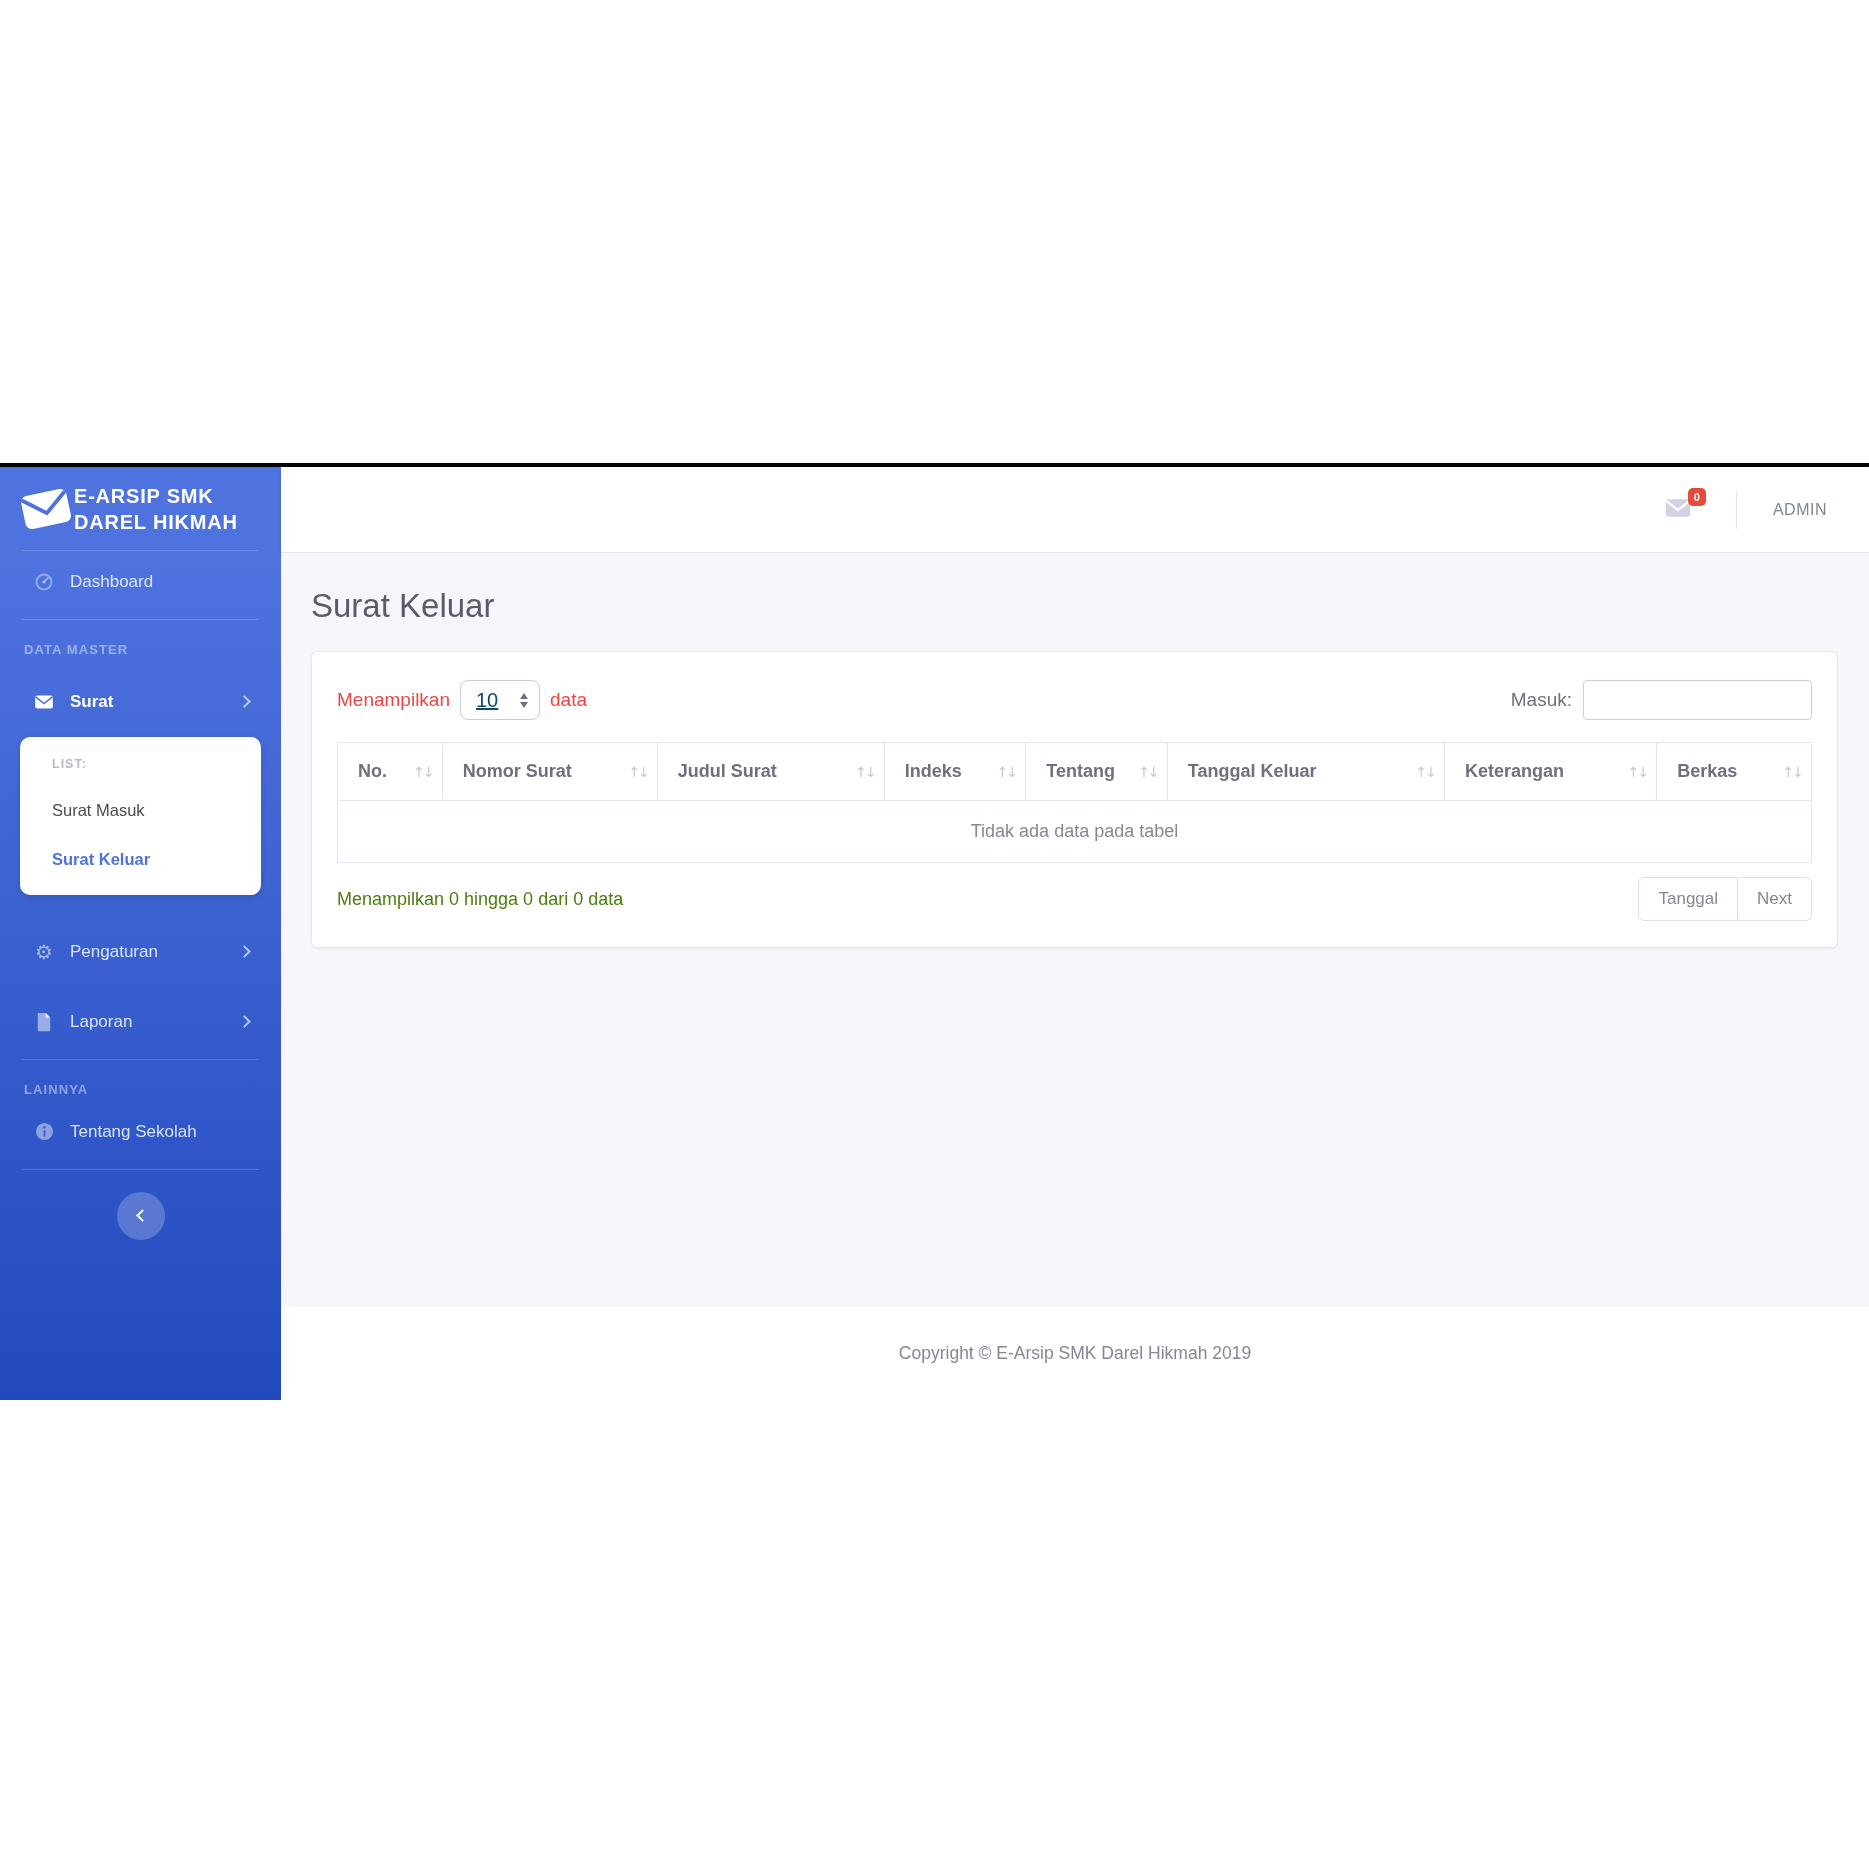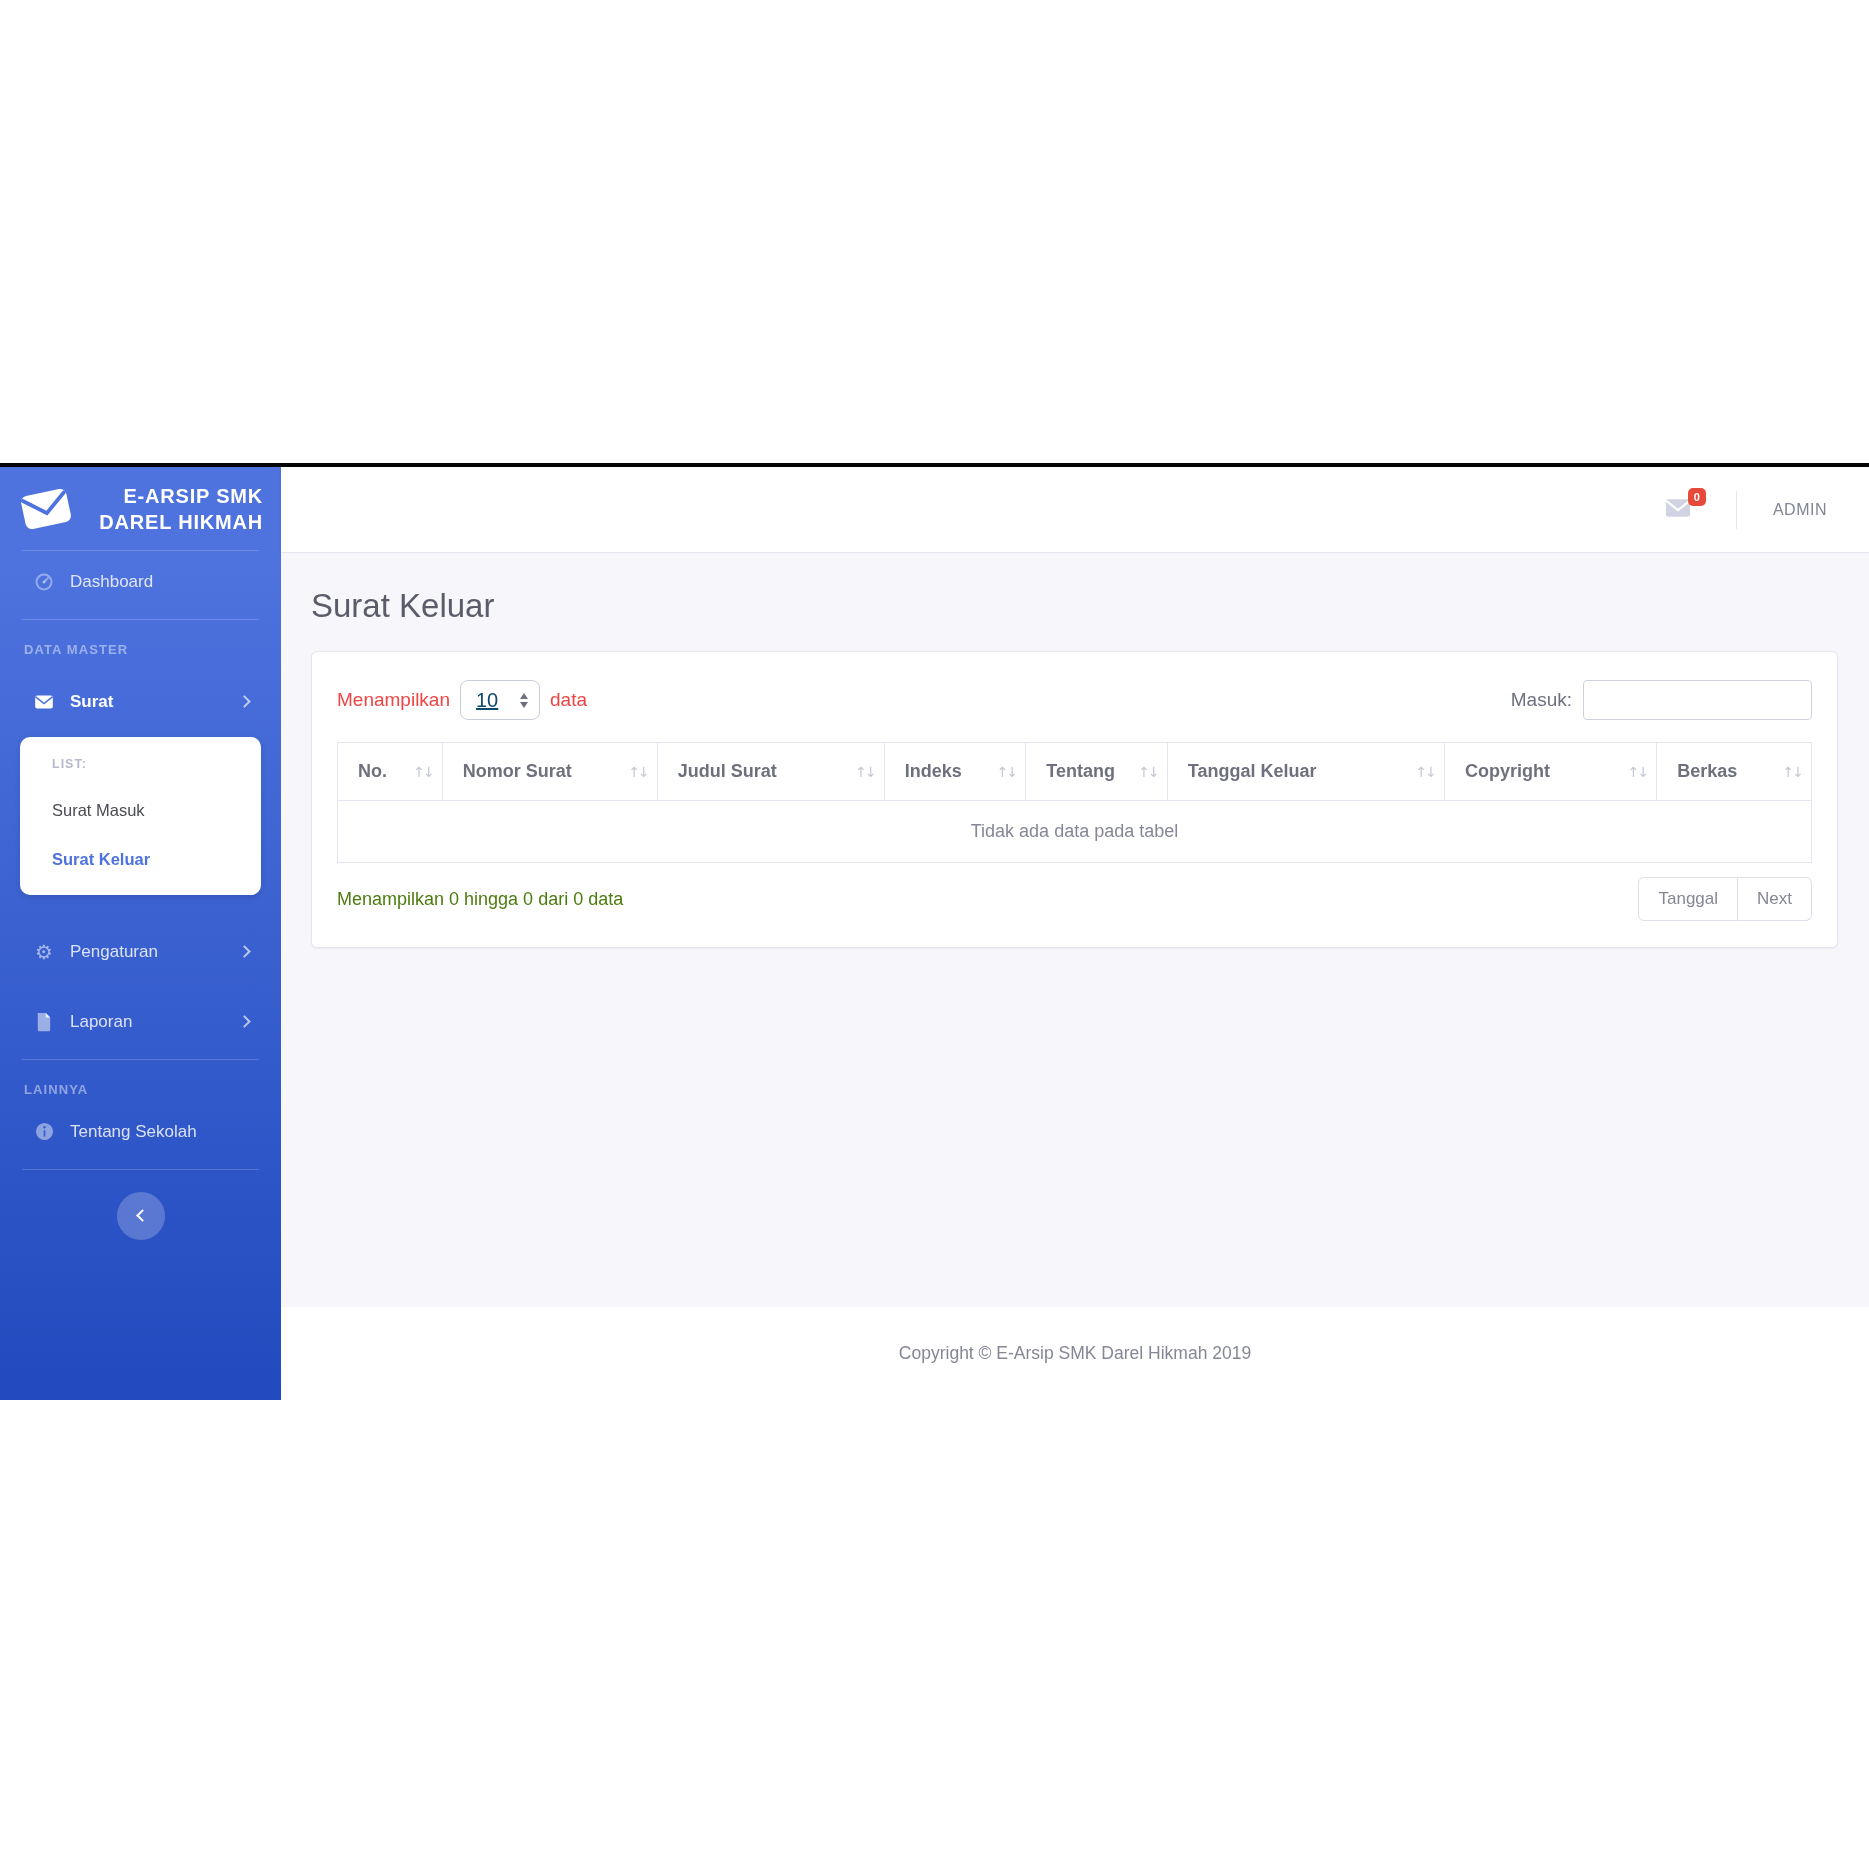--- a/index.html
+++ b/index.html
@@ -9,21 +9,21 @@
   .viewport { position:relative; width:1869px; height:1869px; background:#fff; }
   .app { position:absolute; top:463px; left:0; width:1869px; height:937px;
          border-top:4px solid #050505; display:flex; background:#f6f6fb; }
 
   
   .sidebar { width:281px; flex:0 0 281px; background:linear-gradient(180deg,#4e73df 10%,#224abe 100%);
              color:#fff; display:flex; flex-direction:column; }
   .brand { display:flex; align-items:center; padding:16px 18px 0 18px; cursor:pointer; }
   .brand-icon { width:56px; height:46px; display:flex; align-items:center; justify-content:center;
                 transform:rotate(-12deg); flex:0 0 56px; }
-  .brand-text { flex:1; text-align:right; font-size:20px; font-weight:bold; letter-spacing:.8px;
+  .brand-text { flex:1; text-align:left; font-size:20px; font-weight:bold; letter-spacing:.8px;
                 line-height:1.32; color:#fff; }
   .side-hr { border:none; border-top:1px solid rgba(255,255,255,.18); margin:14px 22px 0 22px; }
   .nav-item { display:flex; align-items:center; padding:0 32px; height:46px; margin-top:8px;
               color:rgba(255,255,255,.82); font-size:17px; cursor:pointer; position:relative; }
   .nav-item .mi { width:24px; margin-right:14px; display:flex; align-items:center; justify-content:center; }
   .nav-item.active { color:#ffffff; font-weight:bold; }
   .section-heading { padding:22px 24px 4px 24px; font-size:13px; font-weight:bold;
                      letter-spacing:1.1px; color:rgba(255,255,255,.45); }
   .chev { width:9px; height:9px; border-top:2.5px solid rgba(255,255,255,.65);
           border-right:2.5px solid rgba(255,255,255,.65); transform:rotate(45deg);
@@ -247,21 +247,21 @@
                 <col style="width:10.5%">
             </colgroup>
             <thead>
               <tr>
                 <th><span>No.</span><span class="sort-glyph">↑↓</span></th>
                 <th><span>Nomor Surat</span><span class="sort-glyph">↑↓</span></th>
                 <th><span>Judul Surat</span><span class="sort-glyph">↑↓</span></th>
                 <th><span>Indeks</span><span class="sort-glyph">↑↓</span></th>
                 <th><span>Tentang</span><span class="sort-glyph">↑↓</span></th>
                 <th><span>Tanggal Keluar</span><span class="sort-glyph">↑↓</span></th>
-                <th><span>Copyright</span><span class="sort-glyph">↑↓</span></th>
+                <th><span>Keterangan</span><span class="sort-glyph">↑↓</span></th>
                 <th><span>Berkas</span><span class="sort-glyph">↑↓</span></th>
               </tr>
             </thead>
             <tbody>
               <tr>
                 <td class="empty-cell" colspan="8">Tidak ada data pada tabel</td>
               </tr>
             </tbody>
           </table>
 

